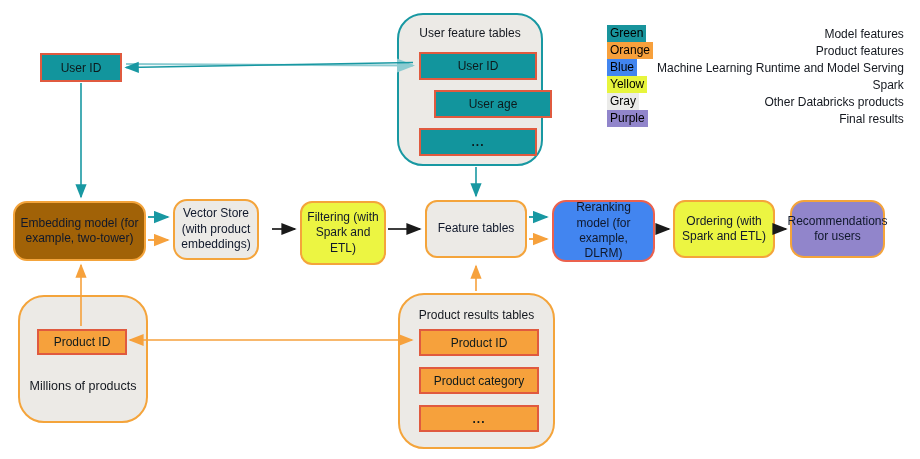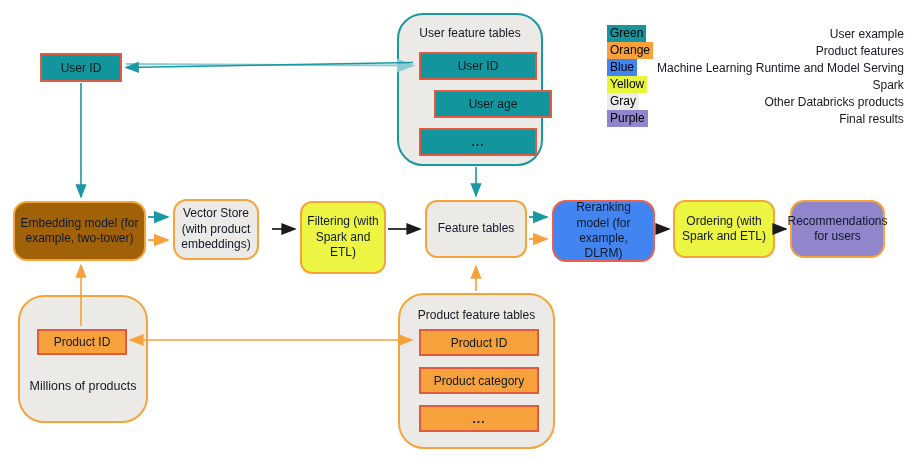--- a/index.html
+++ b/index.html
@@ -5,21 +5,21 @@
   html,body{margin:0;padding:0;background:#ffffff;}
   body{font-family:"Liberation Sans",sans-serif;color:#14181f;}
   .canvas{position:relative;width:920px;height:459px;background:#ffffff;overflow:hidden;}
 
   
   .node{position:absolute;display:flex;align-items:center;justify-content:center;
         text-align:center;border:2px solid #F4A43B;font-size:12px;line-height:1.28;
         padding:2px 5px;box-sizing:border-box;border-radius:14px;color:#10182b;}
   #n0{left:13px;top:201px;width:133px;height:60px;}
   #n1{left:173px;top:199px;width:86px;height:61px;}
-  #n2{left:300px;top:201px;width:86px;height:73px;border-radius:12px;}
+  #n2{left:300px;top:201px;width:86px;height:64px;border-radius:12px;}
   #n3{left:425px;top:200px;width:102px;height:58px;border-radius:12px;}
   #n4{left:552px;top:200px;width:103px;height:62px;}
   #n5{left:673px;top:200px;width:102px;height:58px;border-radius:12px;}
   #n6{left:790px;top:200px;width:95px;height:58px;}
 
   
   .container-box{position:absolute;border:2px solid;border-radius:26px;box-sizing:border-box;}
   .container-title{position:absolute;left:0;right:0;text-align:center;font-size:12px;color:#14181f;}
   #user-ft{left:397px;top:13px;width:146px;height:153px;}
   #user-ft .container-title{top:11px;}
@@ -59,21 +59,21 @@
 
   <div id="user-ft" class="container-box layer" style="background: rgb(236, 234, 230); border-color: rgb(24, 152, 162);">
     <div class="container-title">User feature tables</div>
     <div id="ufr0" class="cell ufr" style="background: rgb(18, 149, 157);">User ID</div>
     <div id="ufr1" class="cell ufr" style="background: rgb(18, 149, 157); margin-left: 15px;">User age</div>
     <div id="ufr2" class="cell ufr dots" style="background: rgb(18, 149, 157);">...</div>
   </div>
 
   <div class="legend">
     <span class="chip" style="background: rgb(24, 148, 156);">Green</span>
-    <span class="legend-label">User example</span>
+    <span class="legend-label">Model features</span>
     <span class="chip" style="background: rgb(247, 160, 60);">Orange</span>
     <span class="legend-label">Product features</span>
     <span class="chip" style="background: rgb(66, 133, 239);">Blue</span>
     <span class="legend-label">Machine Learning Runtime and Model Serving</span>
     <span class="chip" style="background: rgb(231, 245, 61);">Yellow</span>
     <span class="legend-label">Spark</span>
     <span class="chip" style="background: rgb(235, 235, 233);">Gray</span>
     <span class="legend-label">Other Databricks products</span>
     <span class="chip" style="background: rgb(145, 133, 203);">Purple</span>
     <span class="legend-label">Final results</span>
@@ -86,21 +86,21 @@
   <div id="n4" class="node" style="background: rgb(66, 133, 240); border-color: rgb(235, 97, 78);">Reranking model (for example, DLRM)</div>
   <div id="n5" class="node" style="background: rgb(236, 245, 66); border-color: rgb(244, 164, 59);">Ordering (with Spark and ETL)</div>
   <div id="n6" class="node" style="background: rgb(145, 133, 203); border-color: rgb(244, 164, 59);">Recommendations for users</div>
 
   <div id="millions" class="container-box layer" style="background: rgb(236, 234, 230); border-color: rgb(244, 164, 59);">
     <div id="millions-pid" class="cell" style="background: rgb(246, 161, 60);">Product ID</div>
     <div class="millions-caption">Millions of products</div>
   </div>
 
   <div id="prod-ft" class="container-box layer" style="background: rgb(236, 234, 230); border-color: rgb(244, 164, 59);">
-    <div class="container-title">Product feature tables</div>
+    <div class="container-title">Product results tables</div>
     <div id="pfr0" class="cell pfr" style="background: rgb(246, 161, 60);">Product ID</div>
     <div id="pfr1" class="cell pfr" style="background: rgb(246, 161, 60);">Product category</div>
     <div id="pfr2" class="cell pfr dots" style="background: rgb(246, 161, 60);">...</div>
   </div>
 
   <svg class="arrows" width="920" height="459" viewBox="0 0 920 459">
     <defs>
       <marker id="ah-teal" markerWidth="9" markerHeight="8" refX="8" refY="3.5" orient="auto">
         <path d="M0,0 L9,3.5 L0,7 z" fill="#1898A2"></path>
       </marker>

